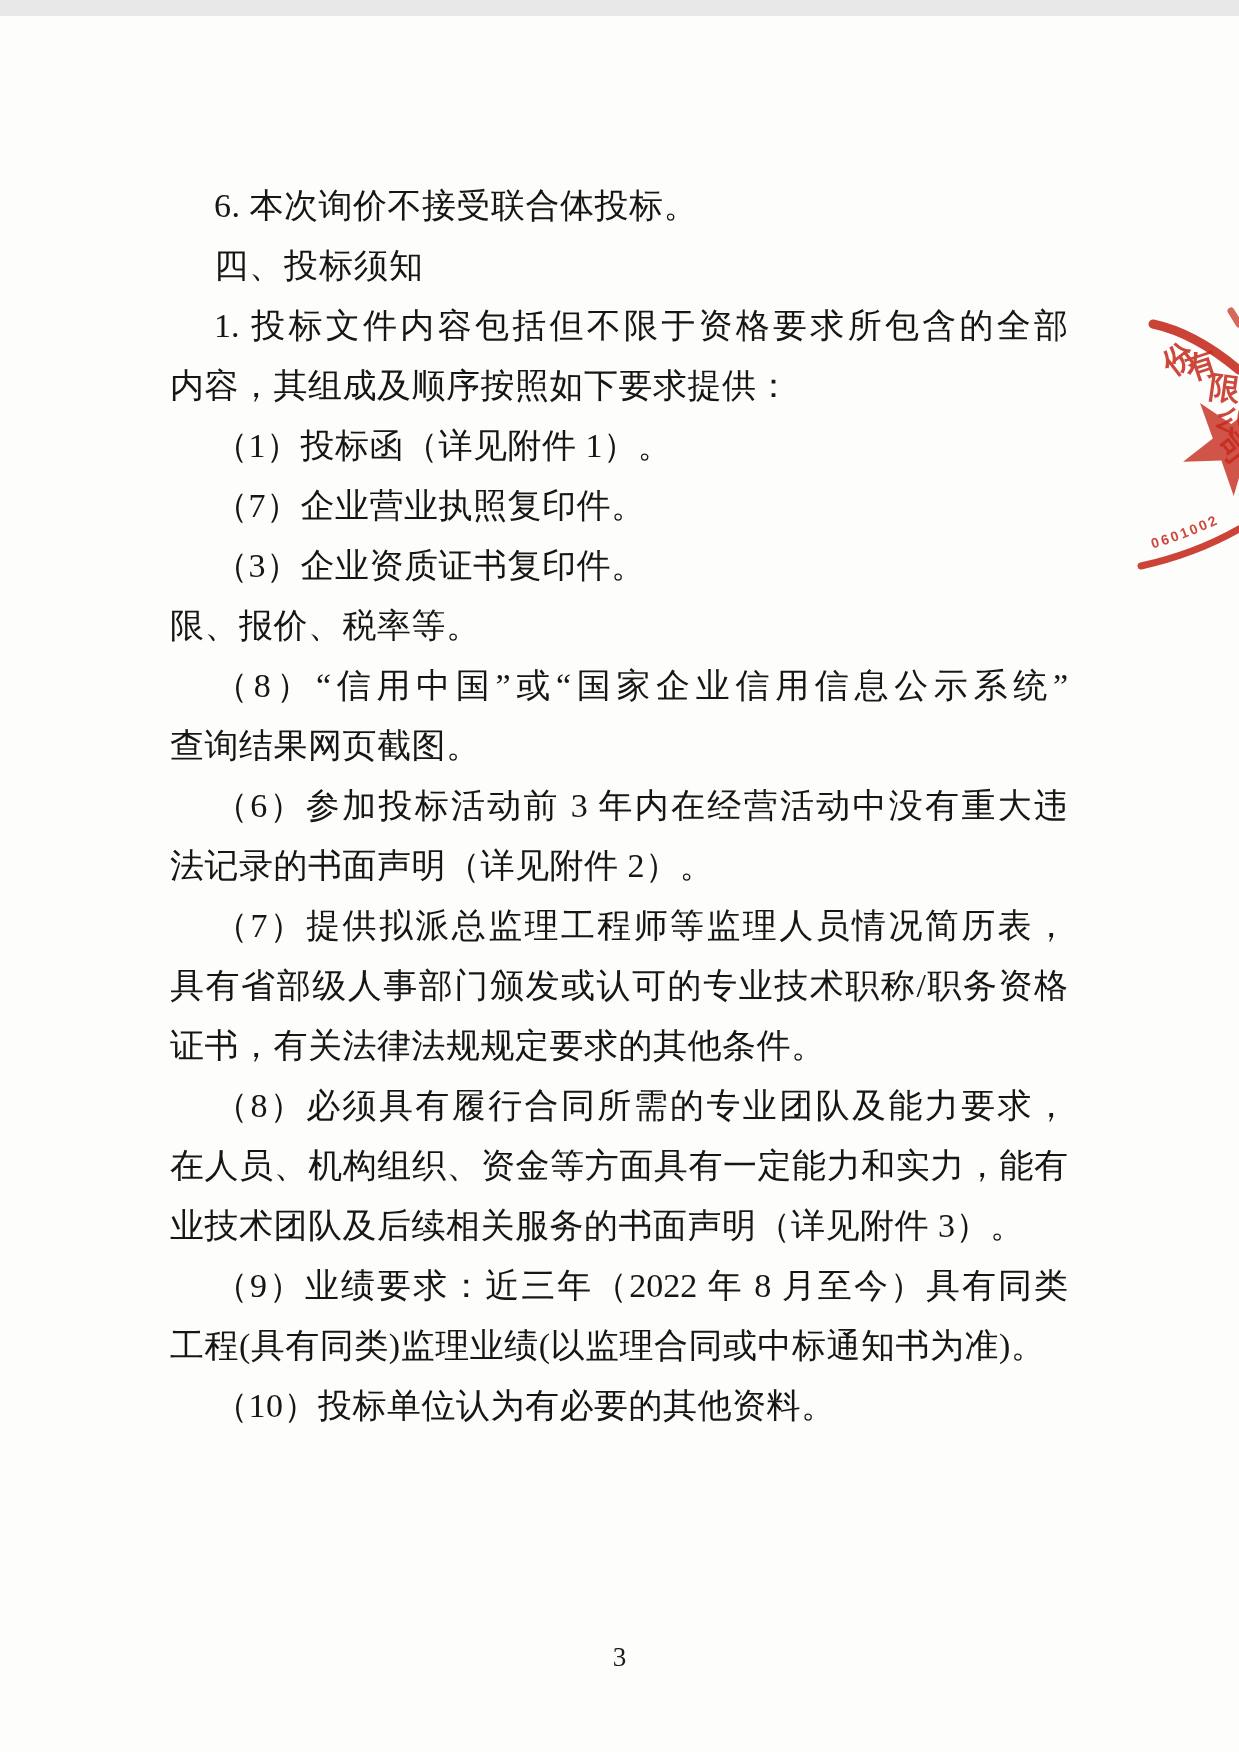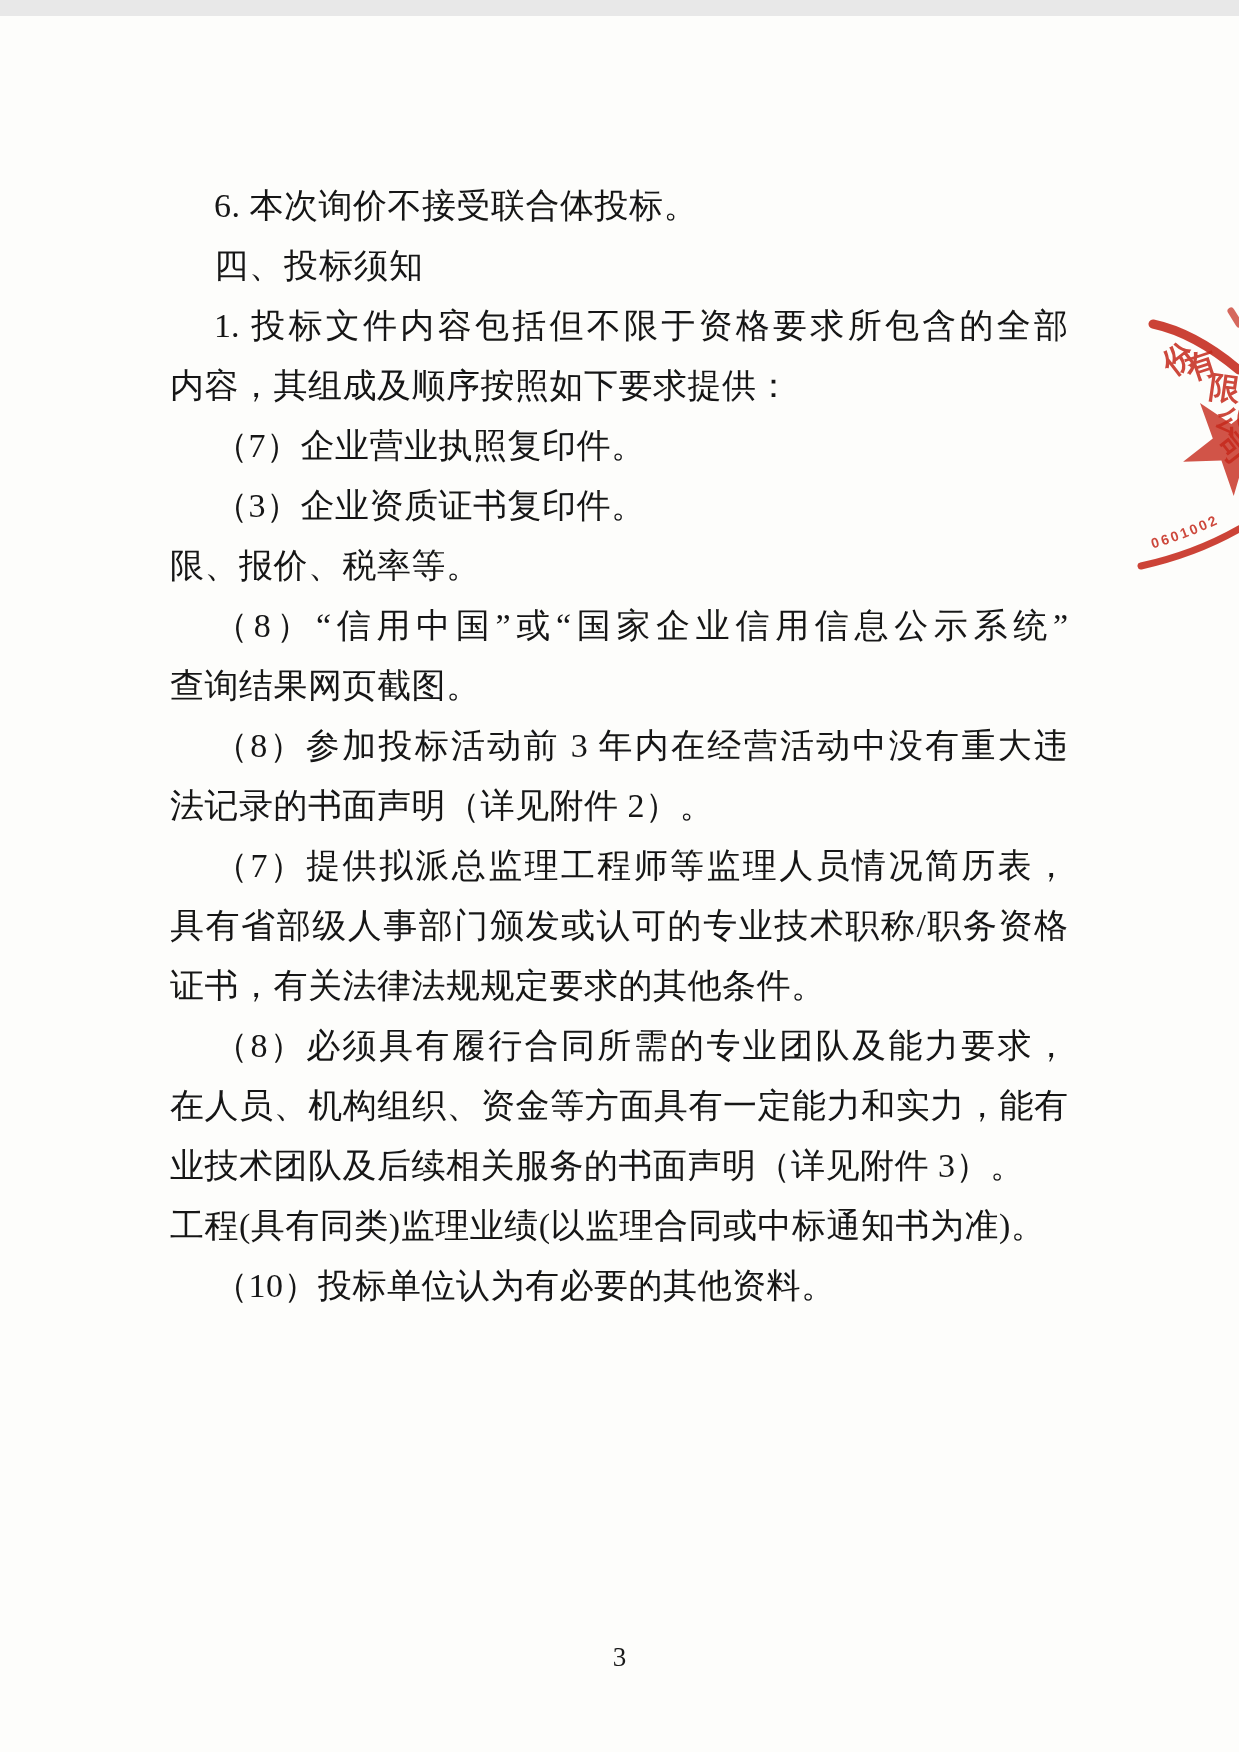--- a/index.html
+++ b/index.html
@@ -58,33 +58,35 @@
 </head>
 <body>
 
 <div class="page">
 
   <div class="text-block">
       <div class="line indent">6. 本次询价不接受联合体投标。</div>
       <div class="line indent bold">四、投标须知</div>
       <div class="line indent fill">1. 投标文件内容包括但不限于资格要求所包含的全部</div>
       <div class="line">内容，其组成及顺序按照如下要求提供：</div>
+      <div class="line indent">（1）投标函（详见附件 1）。</div>
       <div class="line indent">（7）企业营业执照复印件。</div>
       <div class="line indent">（3）企业资质证书复印件。</div>
       <div class="line">限、报价、税率等。</div>
       <div class="line indent fill">（8）“信用中国”或“国家企业信用信息公示系统”</div>
       <div class="line">查询结果网页截图。</div>
-      <div class="line indent fill">（8）参加投标活动前 3 年内在经营活动中没有重大违</div>
+      <div class="line indent fill">（6）参加投标活动前 3 年内在经营活动中没有重大违</div>
       <div class="line">法记录的书面声明（详见附件 2）。</div>
       <div class="line indent fill">（7）提供拟派总监理工程师等监理人员情况简历表，</div>
       <div class="line fill">具有省部级人事部门颁发或认可的专业技术职称/职务资格</div>
       <div class="line">证书，有关法律法规规定要求的其他条件。</div>
       <div class="line indent fill">（8）必须具有履行合同所需的专业团队及能力要求，</div>
       <div class="line fill">在人员、机构组织、资金等方面具有一定能力和实力，能有</div>
       <div class="line">业技术团队及后续相关服务的书面声明（详见附件 3）。</div>
+      <div class="line indent fill">（9）业绩要求：近三年（2022 年 8 月至今）具有同类</div>
       <div class="line">工程(具有同类)监理业绩(以监理合同或中标通知书为准)。</div>
       <div class="line indent">（10）投标单位认为有必要的其他资料。</div>
     </div>
 
   <div class="seal">
     <svg width="144" height="270" viewBox="0 0 144 270" xmlns="http://www.w3.org/2000/svg">
       <g fill="none" stroke="#c5291b" stroke-linecap="round" opacity="0.88">
 
         <path d="M 136 10 L 144 23" stroke-width="7" opacity="0.8"></path>
 

